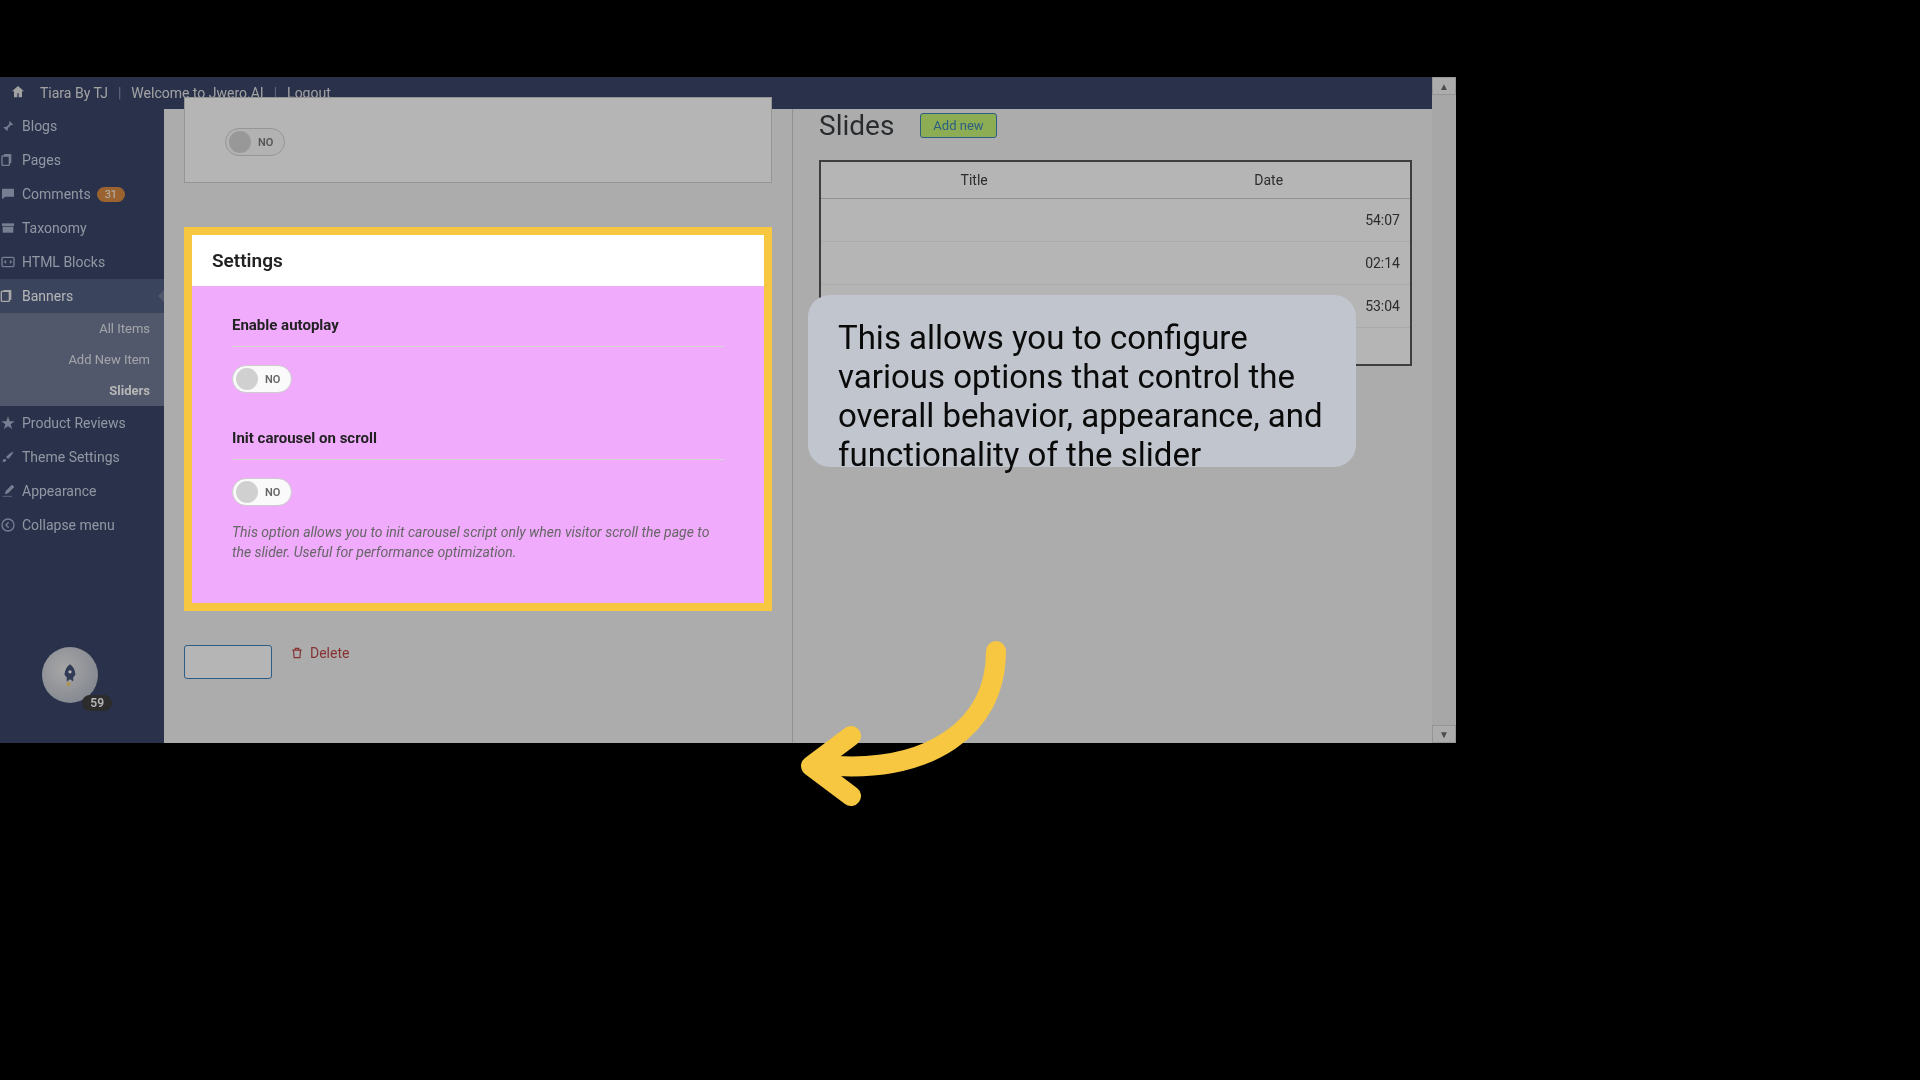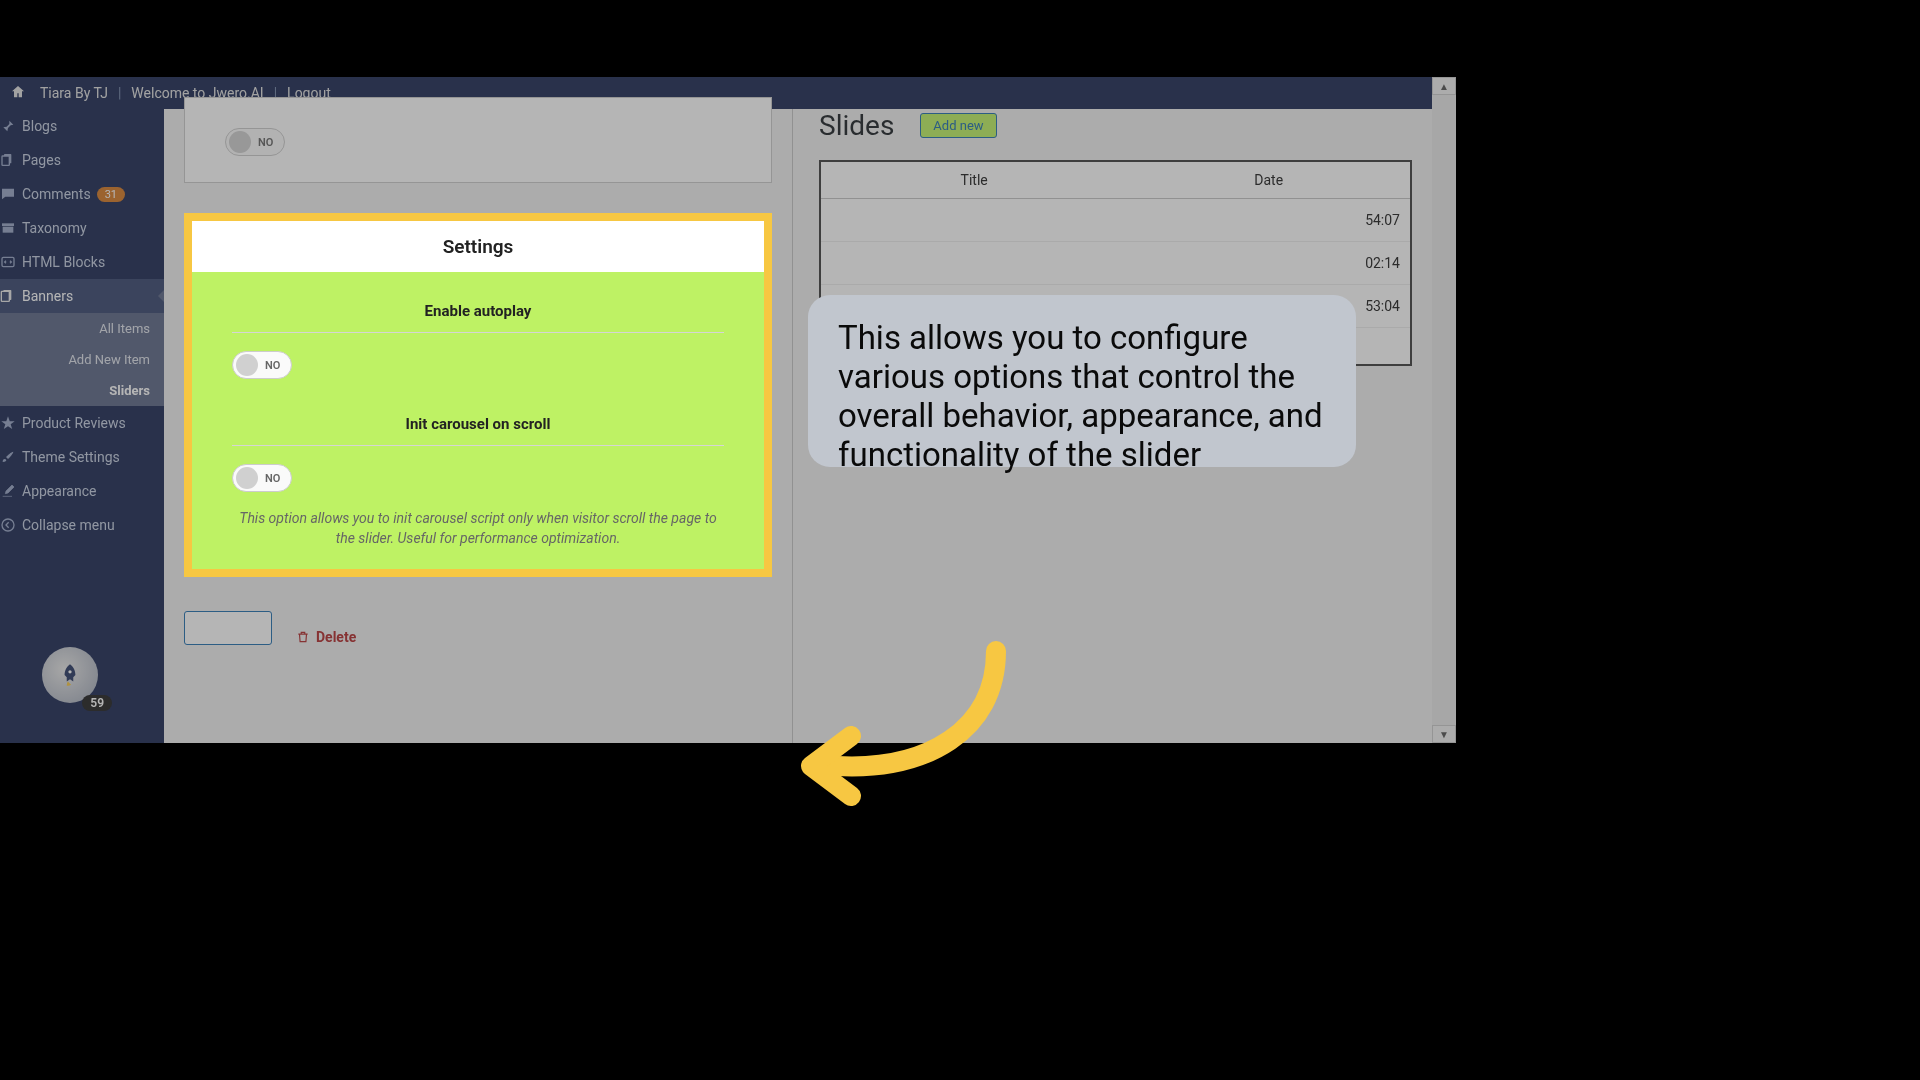--- a/index.html
+++ b/index.html
@@ -26,29 +26,29 @@
     .left-col { width: 628px; padding: 0 20px; }
     .right-col { flex: 1; border-left: 1px solid #c5c5c5; padding: 0 20px 20px 26px; }
     
     .panel-top { background: #fff; border: 1px solid #ccc; margin-top: -12px; padding: 30px 40px 26px 40px; }
     
     .toggle-row { display: flex; align-items: center; }
     .toggle { width: 60px; height: 28px; border-radius: 14px; border: 1px solid #ccc; background: #fafafa; position: relative; display: flex; align-items: center; }
     .toggle-knob { width: 22px; height: 22px; border-radius: 50%; background: #d0d0d0; margin-left: 3px; }
     .toggle-label { position: absolute; left: 32px; font-size: 11px; font-weight: 600; color: #666; }
     
-    .highlight-box { background: #f7c742; padding: 8px; margin-top: 30px; text-align: center; }
+    .highlight-box { background: #f7c742; padding: 8px; margin-top: 44px; }
     .settings-card { background: #fff; }
     .settings-header { padding: 14px 20px; font-size: 19px; font-weight: 600; color: #222; }
-    .settings-body { background: #bef264; padding: 30px 40px 20px 40px; }
+    .settings-body { background: #f0abfc; padding: 30px 40px 40px 40px; }
     .setting-block { margin-bottom: 36px; }
     .setting-label { font-size: 15px; font-weight: 700; color: #222; border-bottom: 1px solid #d5d5d5; padding-bottom: 12px; margin-bottom: 18px; }
     .setting-desc { font-style: italic; color: #666; font-size: 14px; margin-top: 16px; line-height: 1.45; }
     
-    .bottom-actions { margin-top: 34px; display: flex; align-items: flex-end; gap: 24px; font-weight: bold; }
+    .bottom-actions { margin-top: 34px; display: flex; align-items: flex-start; gap: 18px; }
     .empty-btn { width: 88px; height: 34px; border: 1px solid #2271b1; border-radius: 3px; background: #fff; }
     .delete-link { color: #b32d2e; text-decoration: none; font-size: 14px; display: flex; align-items: center; gap: 6px; }
     
     .slides-header { display: flex; align-items: center; gap: 26px; }
     .slides-title { font-size: 28px; font-weight: 400; color: #1d2327; }
     .add-new-btn { border: 1px solid #2271b1; color: #2271b1; background: #bef264; padding: 4px 12px; font-size: 13px; border-radius: 3px; cursor: pointer; }
     
     .slides-table { width: 100%; margin-top: 18px; border: 2px solid #404040; border-collapse: collapse; background: #fff; }
     .slides-table th { background: #fff; border-bottom: 1px solid #c5c5c5; padding: 10px; font-weight: 400; color: #222; font-size: 14px; }
     .slides-table td { padding: 13px 10px; text-align: right; color: #222; font-size: 14px; border-bottom: 1px solid #eee; }

